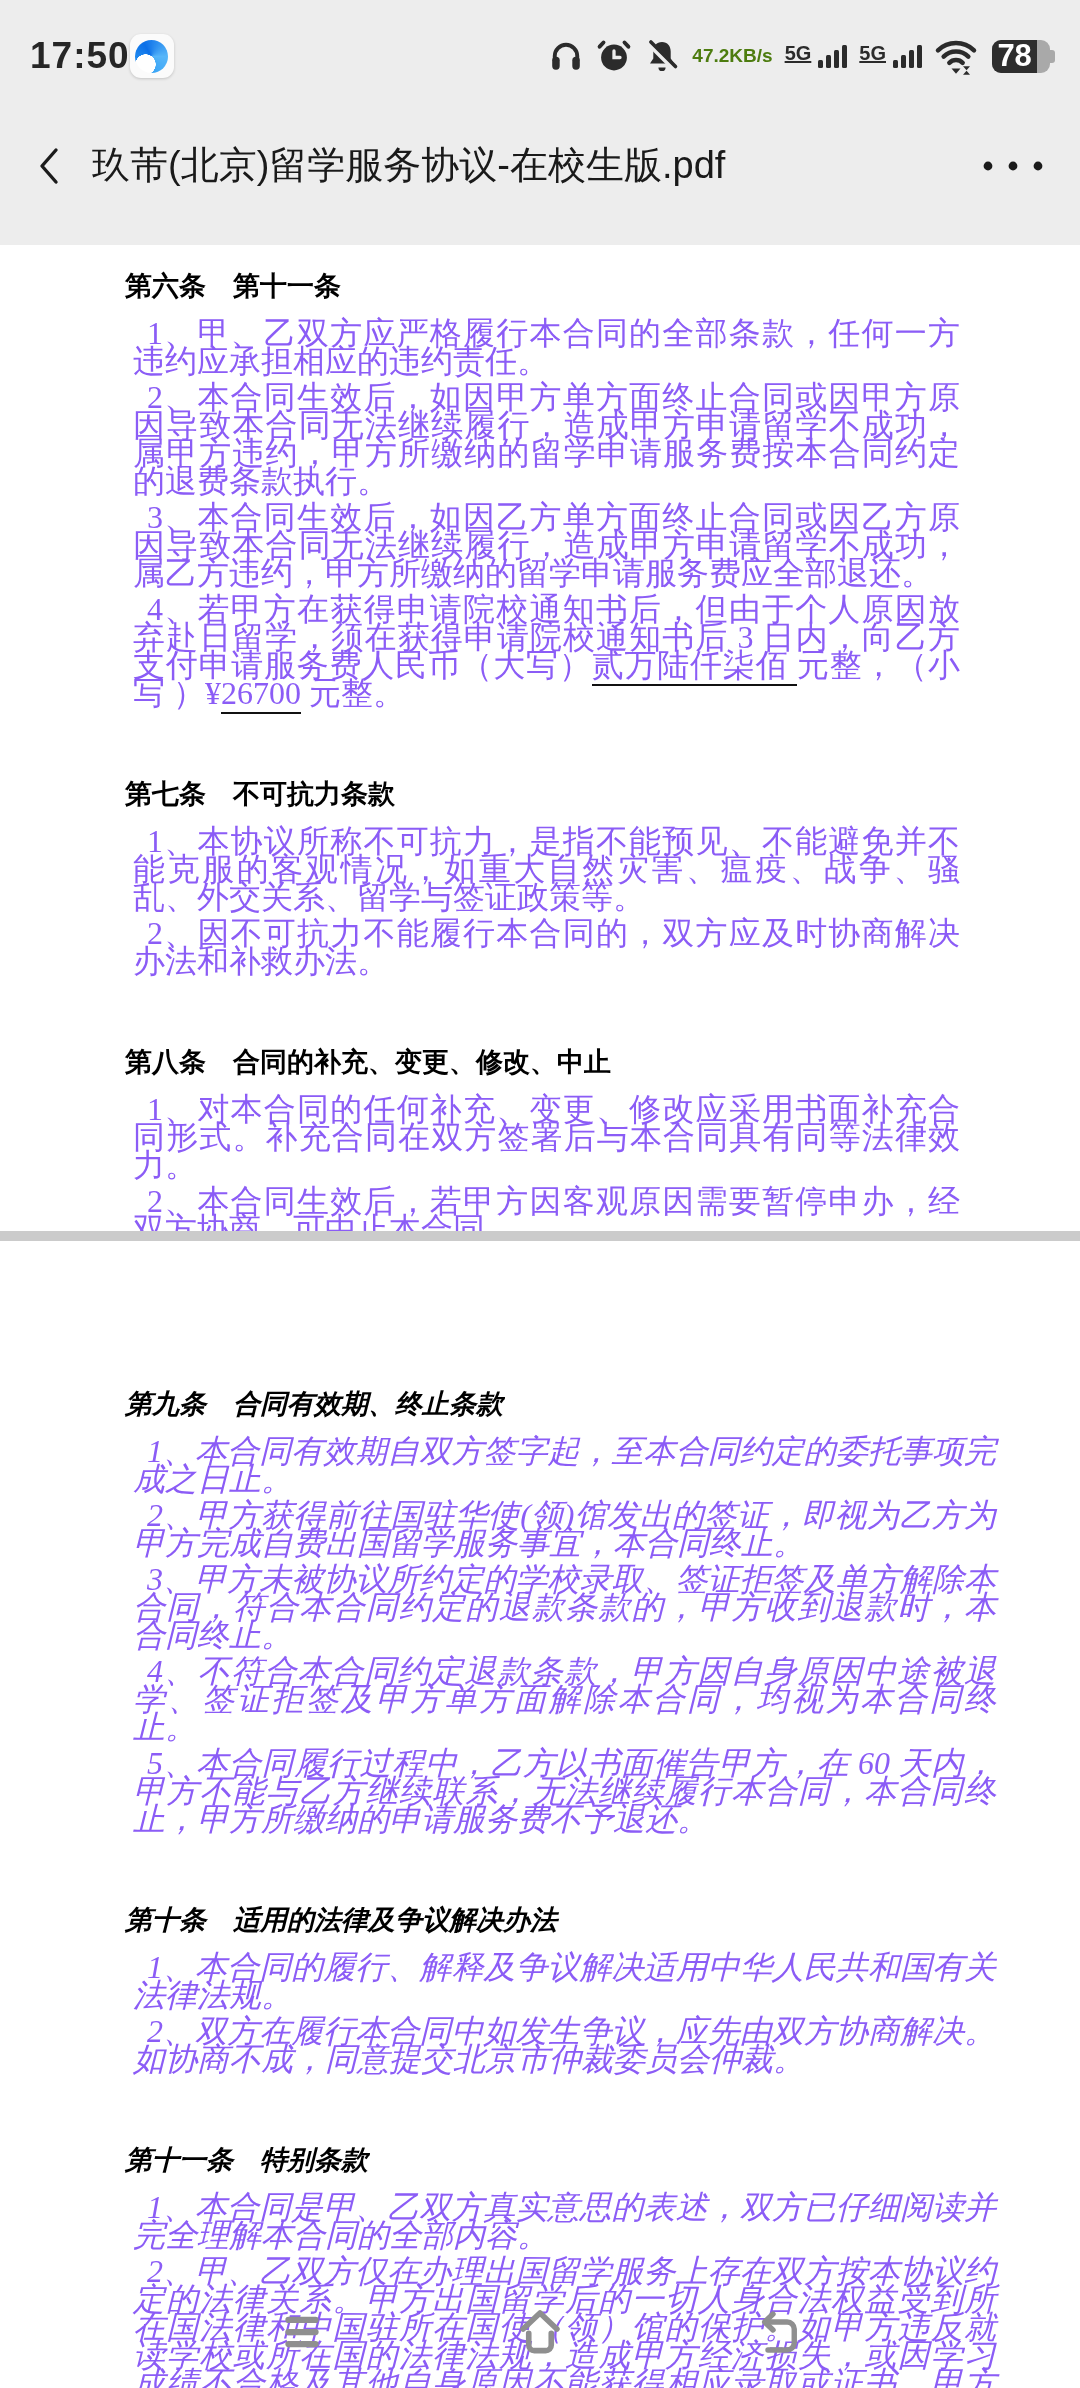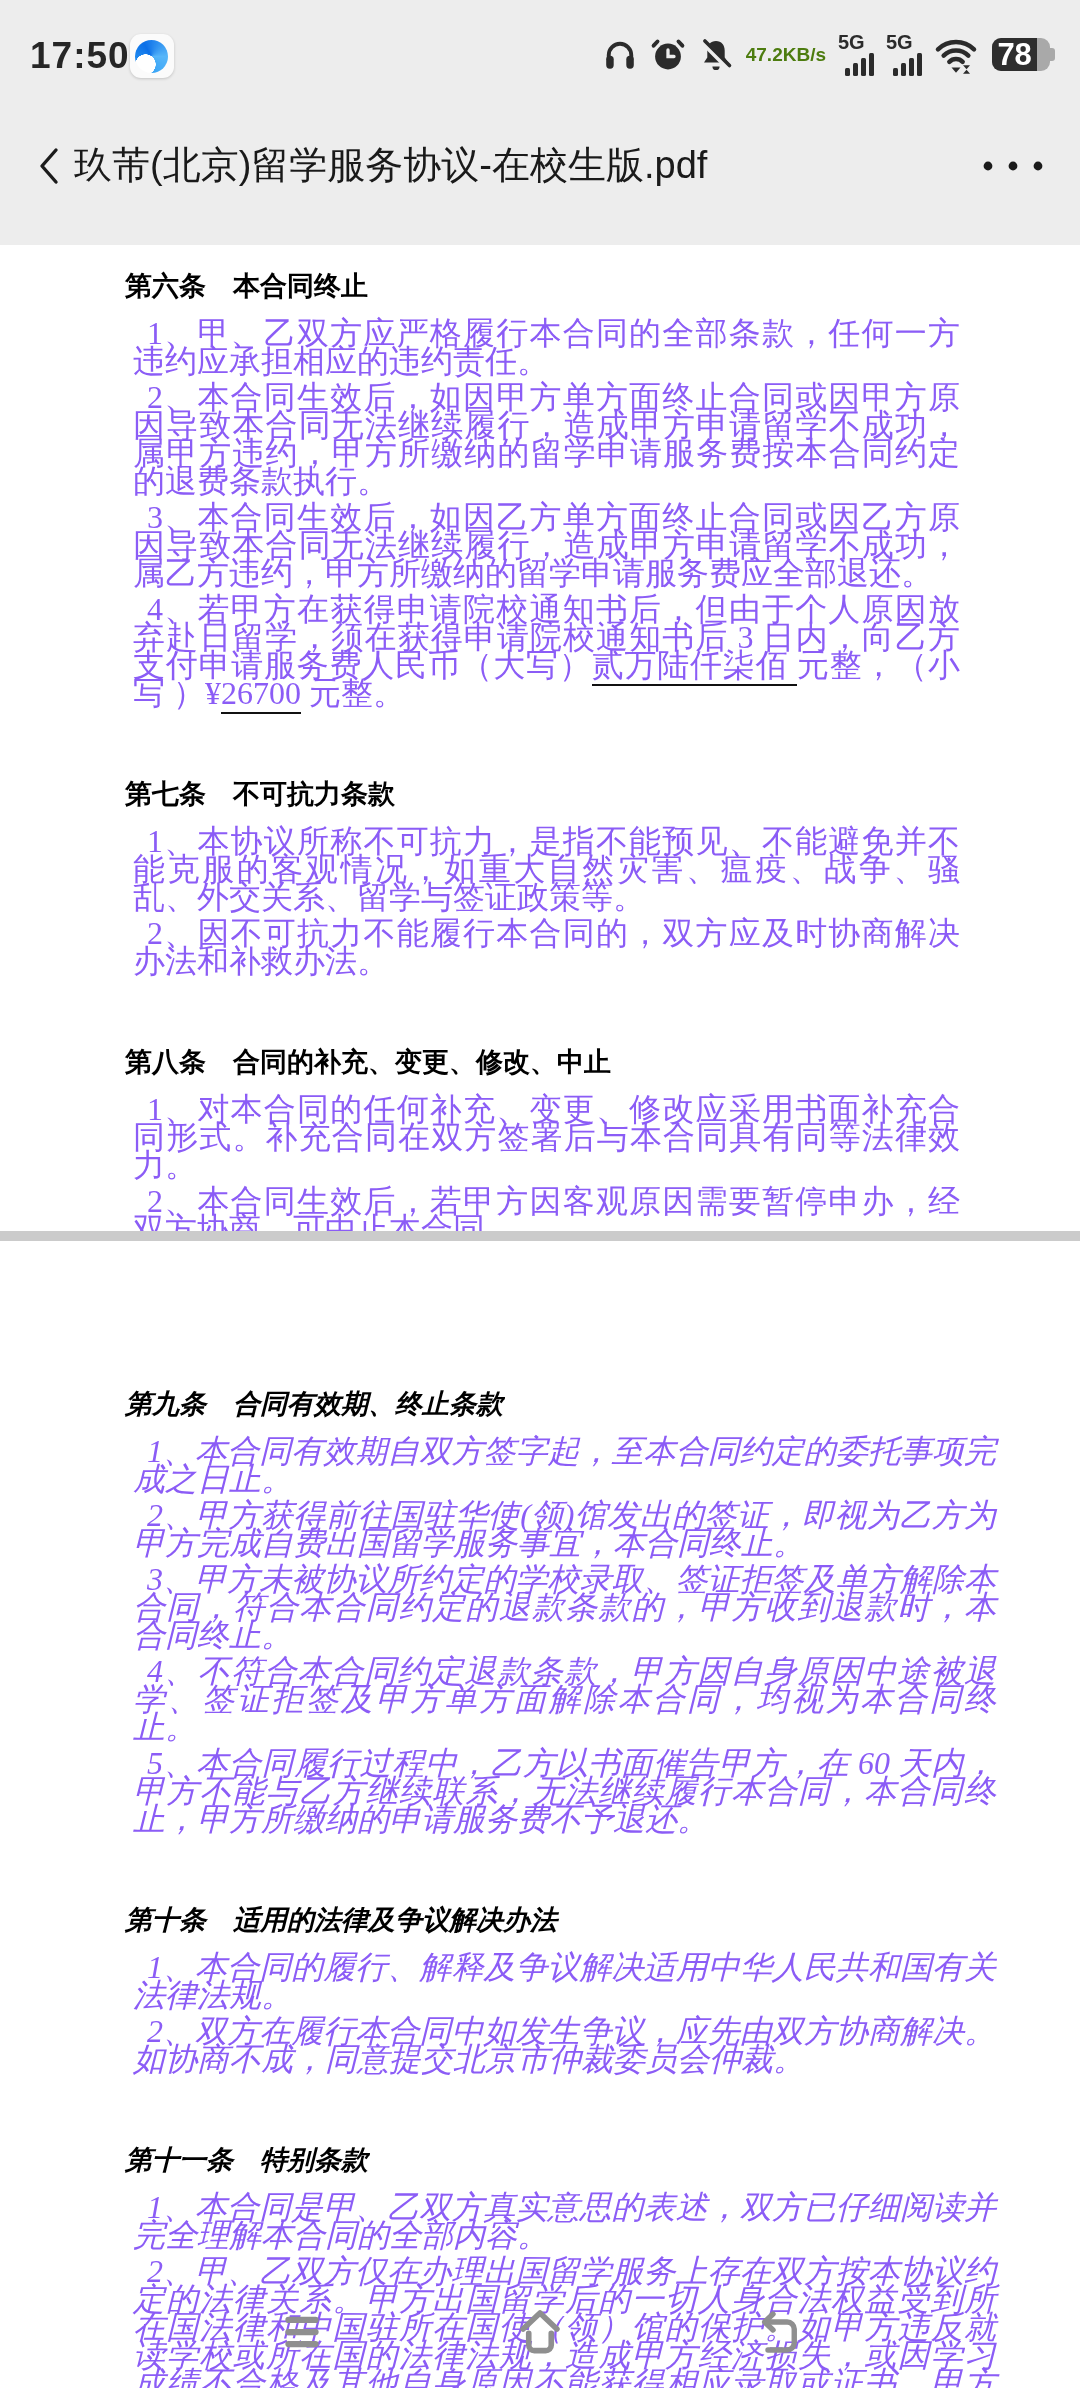--- a/index.html
+++ b/index.html
@@ -11,30 +11,30 @@
   .status-bar{height:86px;display:flex;justify-content:space-between;align-items:flex-end;padding:0 30px;box-sizing:border-box;}
   .status-left{display:flex;align-items:center;padding-bottom:8px;}
   .time{font-size:37px;font-weight:700;color:#262626;letter-spacing:1px;}
   .app-icon{width:44px;height:44px;border-radius:11px;background:#fbfbfb;box-shadow:0 1px 3px rgba(0,0,0,.18);display:flex;align-items:center;justify-content:center;}
   .app-icon-globe{width:33px;height:33px;border-radius:50%;
      background:radial-gradient(circle at 32% 74%, #ffffff 0 30%, rgba(255,255,255,0) 31%),
      conic-gradient(from 210deg,#2f9ef5,#0b6fe8,#57b6f9,#2f9ef5);}
   .status-right{display:flex;align-items:center;gap:12px;padding-bottom:10px;color:#2b2b2b;}
   .sicon{display:block;}
   .speed{display:flex;flex-direction:row;align-items:center;line-height:20px;font-weight:700;font-size:19px;color:#4d7c0f;}
-  .net{display:flex;flex-direction:column;align-items:flex-start;}
+  .net{display:flex;flex-direction:row;align-items:flex-start;text-decoration:underline;}
   .net-label{font-size:20px;font-weight:700;line-height:19px;}
   .bars{display:flex;align-items:flex-end;gap:3px;margin-left:7px;height:24px;}
   .bars i{display:block;width:5px;background:#2b2b2b;border-radius:1.5px;}
   .battery-wrap{position:relative;margin-left:2px;}
   .battery{width:58px;height:33px;border-radius:9px;background:#a9a9a9;overflow:hidden;display:flex;}
   .battery-fill{width:78%;background:#2e2e2e;color:#ffffff;font-size:31px;font-weight:700;display:flex;align-items:center;justify-content:center;}
   .battery-nub{position:absolute;right:-5px;top:10px;width:5px;height:13px;background:#a9a9a9;border-radius:0 3px 3px 0;}
 
-  .title-bar{height:159px;display:flex;align-items:center;padding:0 34px;box-sizing:border-box;gap:10px;}
+  .title-bar{height:159px;display:flex;align-items:center;padding:0 34px;box-sizing:border-box;gap:28px;}
   .back-btn{flex:0 0 auto;display:flex;align-items:center;}
   .doc-title{flex:1 1 auto;font-size:38px;color:#1a1a1a;white-space:nowrap;overflow:hidden;}
   .more-btn{flex:0 0 auto;display:flex;align-items:center;padding-left:6px;}
 
   
   .doc{position:absolute;top:245px;left:0;width:1080px;height:2143px;background:#ffffff;font-family:"Liberation Serif",serif;color:#111;}
   .pdf-page{box-sizing:border-box;overflow:hidden;}
   .page-0{height:986px;padding:24px 112px 0 125px;}
   .page-break{height:10px;background:#cbcbcb;}
   .page-1{height:1147px;padding:146px 76px 0 125px;font-style:italic;}
@@ -143,21 +143,21 @@
           <circle cx="58" cy="7" r="4.4" fill="#1b1b1b"></circle>
         </svg>
       </span>
     </div>
   </header>
 
   <main class="doc">
     <div id="pages">
         <div class="pdf-page page-0">
           <section class="doc-section">
-            <h2>第六条　本合同终止</h2>
+            <h2>第六条　第十一条</h2>
             <p><span>1、甲、乙双方应严格履行本合同的全部条款，任何一方违约应承担相应的违约责任。</span></p>
             <p><span>2、本合同生效后，如因甲方单方面终止合同或因甲方原因导致本合同无法继续履行，造成甲方申请留学不成功，属甲方违约，甲方所缴纳的留学申请服务费按本合同约定的退费条款执行。</span></p>
             <p><span>3、本合同生效后，如因乙方单方面终止合同或因乙方原因导致本合同无法继续履行，造成甲方申请留学不成功，属乙方违约，甲方所缴纳的留学申请服务费应全部退还。</span></p>
             <p><span>4、若甲方在获得申请院校通知书后，但由于个人原因放弃赴日留学，须在获得申请院校通知书后 3 日内，向乙方支付申请服务费人民币（大写）</span><span class="u">贰万陆仟柒佰 </span><span>元整，（小写 ）¥</span><span class="u">26700</span><span> 元整。</span></p>
           </section>
           <section class="doc-section">
             <h2>第七条　不可抗力条款</h2>
             <p><span>1、本协议所称不可抗力，是指不能预见、不能避免并不能克服的客观情况，如重大自然灾害、瘟疫、战争、骚乱、外交关系、留学与签证政策等。</span></p>
             <p><span>2、因不可抗力不能履行本合同的，双方应及时协商解决办法和补救办法。</span></p>
           </section>

